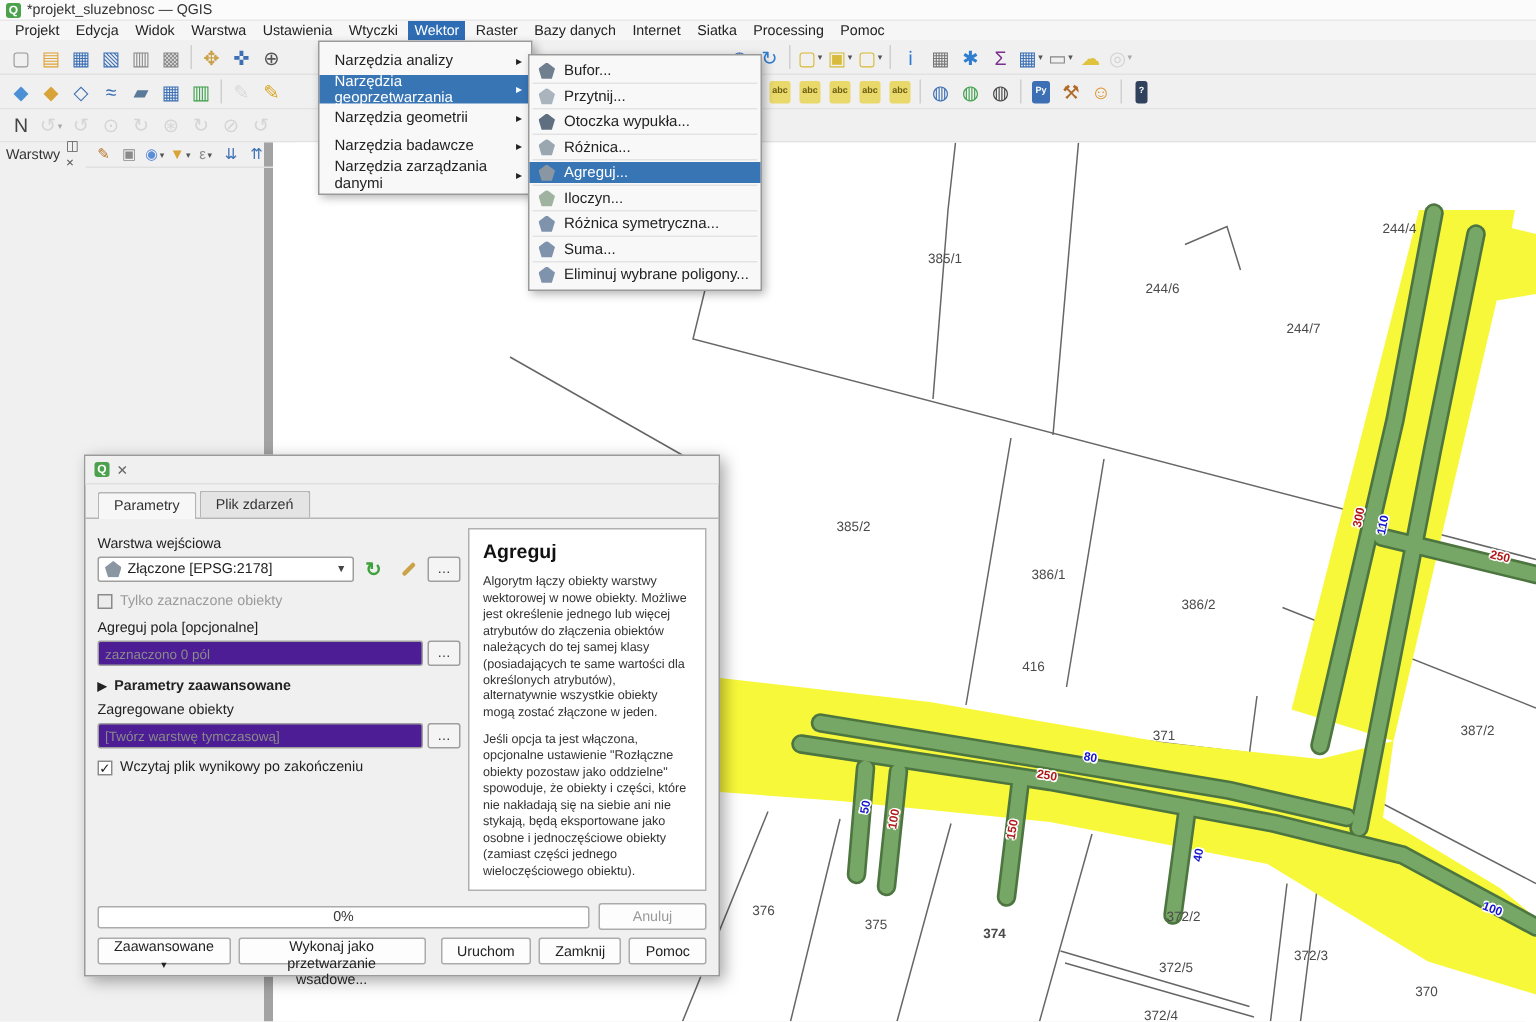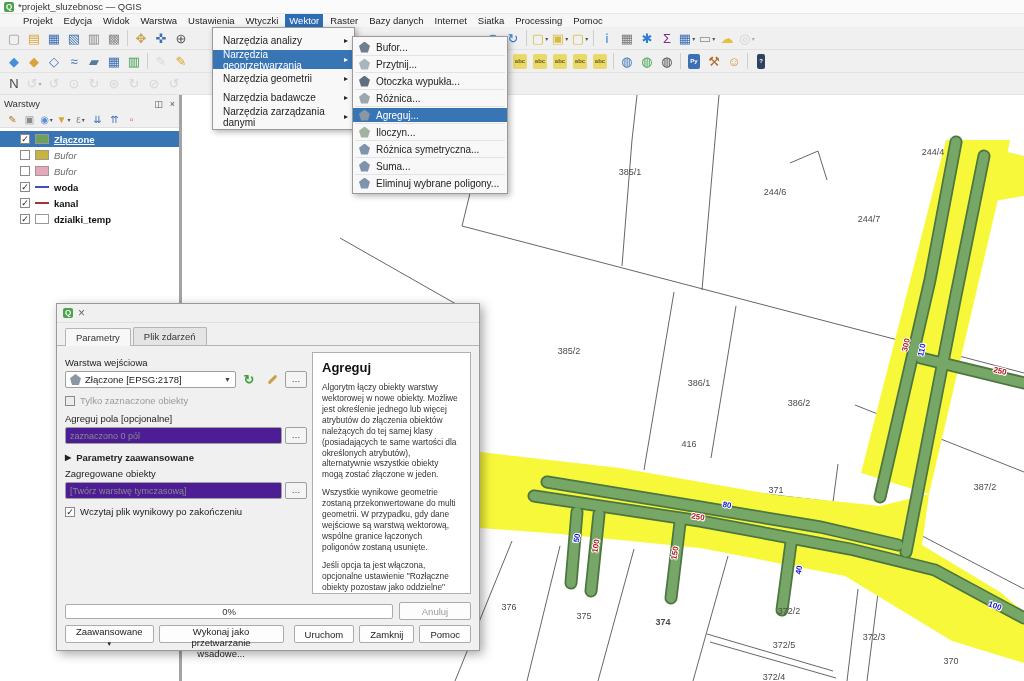--- a/index.html
+++ b/index.html
@@ -7,38 +7,38 @@
   body { font-family:"Liberation Sans", sans-serif; background:#f0f0f0; position:relative; }
 
   .app { position:absolute; inset:0; display:flex; flex-direction:column; }
 
   
   .titlebar { height:14px; background:#fbfbfb; display:flex; align-items:center; padding-left:4px; gap:4px; border-bottom:1px solid #e8e8e8; }
   .appicon { width:10px; height:10px; background:#4ca24c; color:#fff; font-size:8px; font-weight:bold; line-height:10px; text-align:center; border-radius:2px; }
   .titlebar .title { font-size:9.5px; color:#333; }
 
   
-  .menubar { height:13px; background:#f6f6f6; display:flex; align-items:flex-end; padding-left:19px; }
+  .menubar { height:13px; background:#f6f6f6; display:flex; align-items:flex-end; padding-left:6px; }
   .mitem { font-size:9.5px; color:#222; padding:0 4px; margin-right:3px; height:13px; line-height:13px; cursor:default; }
   .mitem.active { background:#2e6db4; color:#fff; }
 
   
   .tbrow { height:23px; background:#f0f0f0; border-bottom:1px solid #e2e2e2; display:flex; align-items:center; padding-left:4px; }
   .tbrow3 { height:22px; }
   .tbtn { width:20px; height:19px; display:flex; align-items:center; justify-content:center; border-radius:2px; cursor:pointer; position:relative; }
   .tbtn .g { font-size:13px; line-height:13px; }
   .tbtn .g.sm { font-size:6px; font-weight:bold; padding:1px 2px; border-radius:2px; }
   .tbtn .dd { font-size:6px; color:#555; margin-left:1px; }
   .tbtn.dis { opacity:.45; }
   .tsep { width:1px; height:16px; background:#cfcfcf; margin:0 3px; }
   .tspace { height:1px; }
 
   
   .main { flex:1; display:flex; min-height:0; }
-  .layers-panel { width:182px; background:#f0f0f0; border-right:3px solid #a3a3a3; display:flex; flex-direction:column; }
+  .layers-panel { width:182px; background:#f0f0f0; border-right:6px solid #a3a3a3; display:flex; }
   .lp-head { height:16px; display:flex; align-items:center; justify-content:space-between; padding:0 4px; font-size:9.5px; color:#333; }
   .lp-btns span { margin-left:4px; font-size:9px; color:#555; cursor:pointer; }
   .lp-tools { height:17px; display:flex; align-items:center; padding-left:4px; border-bottom:1px solid #e0e0e0; }
   .lp-tools .tbtn { width:17px; height:15px; }
   .lp-tools .g { font-size:10px; }
   .lp-list { flex:1; background:#fff; padding-top:3px; }
   .lrow { height:16px; display:flex; align-items:center; padding-left:20px; gap:5px; cursor:pointer; }
   .lrow.sel { background:#3875b5; }
   .lrow.sel .lname { color:#fff; font-weight:bold; text-decoration:underline;text-align:center; }
   .cbox { width:10px; height:10px; border:1px solid #8a8a8a; background:#fff; font-size:9px; line-height:9px; text-align:center; color:#222; flex:none; }
@@ -585,21 +585,20 @@
         <span class="dots">…</span>
       </div>
       <div class="chkrow">
         <span class="cbox">✓</span>
         <span class="lab">Wczytaj plik wynikowy po zakończeniu</span>
       </div>
     </div>
     <div class="desc-col">
       <h1>Agreguj</h1>
       <p>Algorytm łączy obiekty warstwy wektorowej w nowe obiekty. Możliwe jest określenie jednego lub więcej atrybutów do złączenia obiektów należących do tej samej klasy (posiadających te same wartości dla określonych atrybutów), alternatywnie wszystkie obiekty mogą zostać złączone w jeden.</p>
-      <p>Wszystkie wynikowe geometrie zostaną przekonwertowane do multi geometrii. W przypadku, gdy dane wejściowe są warstwą wektorową, wspólne granice łączonych poligonów zostaną usunięte.</p>
       <p>Jeśli opcja ta jest włączona, opcjonalne ustawienie "Rozłączne obiekty pozostaw jako oddzielne" spowoduje, że obiekty i części, które nie nakładają się na siebie ani nie stykają, będą eksportowane jako osobne i jednoczęściowe obiekty (zamiast części jednego wieloczęściowego obiektu).</p>
 
     </div>
   </div>
   <div class="dlg-progress">
     <div class="pbar">0%</div>
     <button class="btn dis" style="width:72px">Anuluj</button>
   </div>
   <div class="dlg-buttons">
     <button class="btn">

